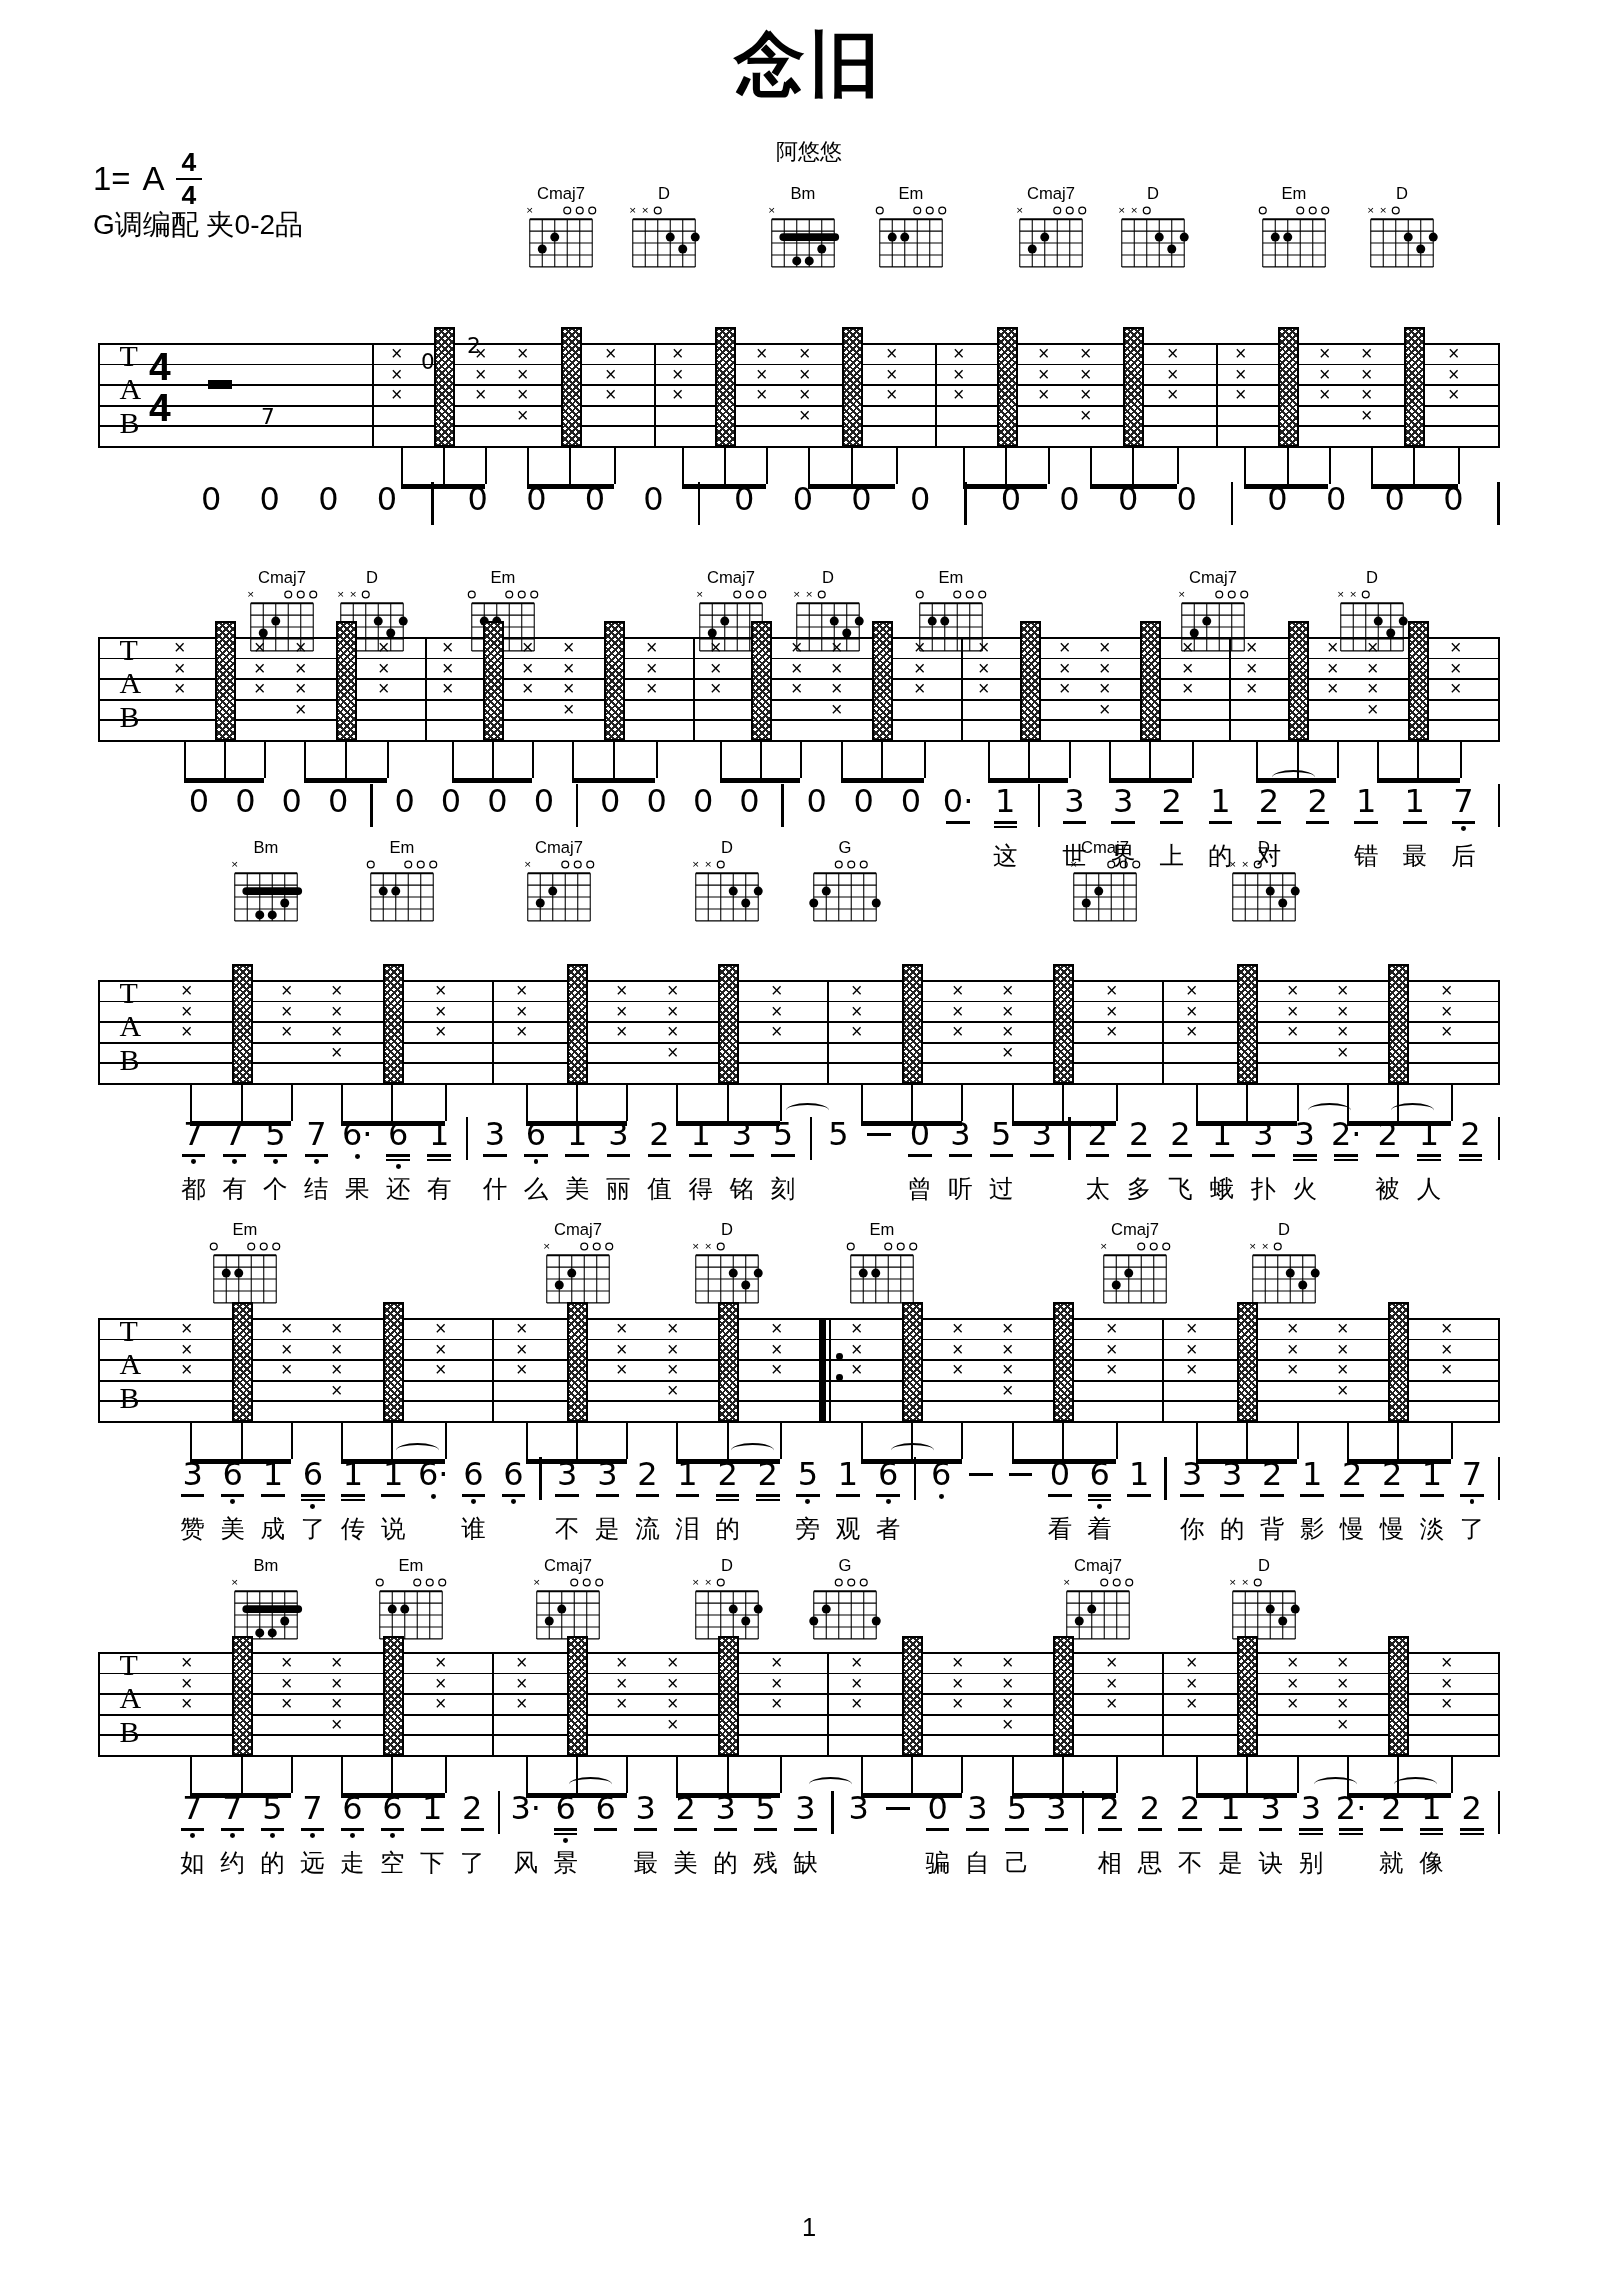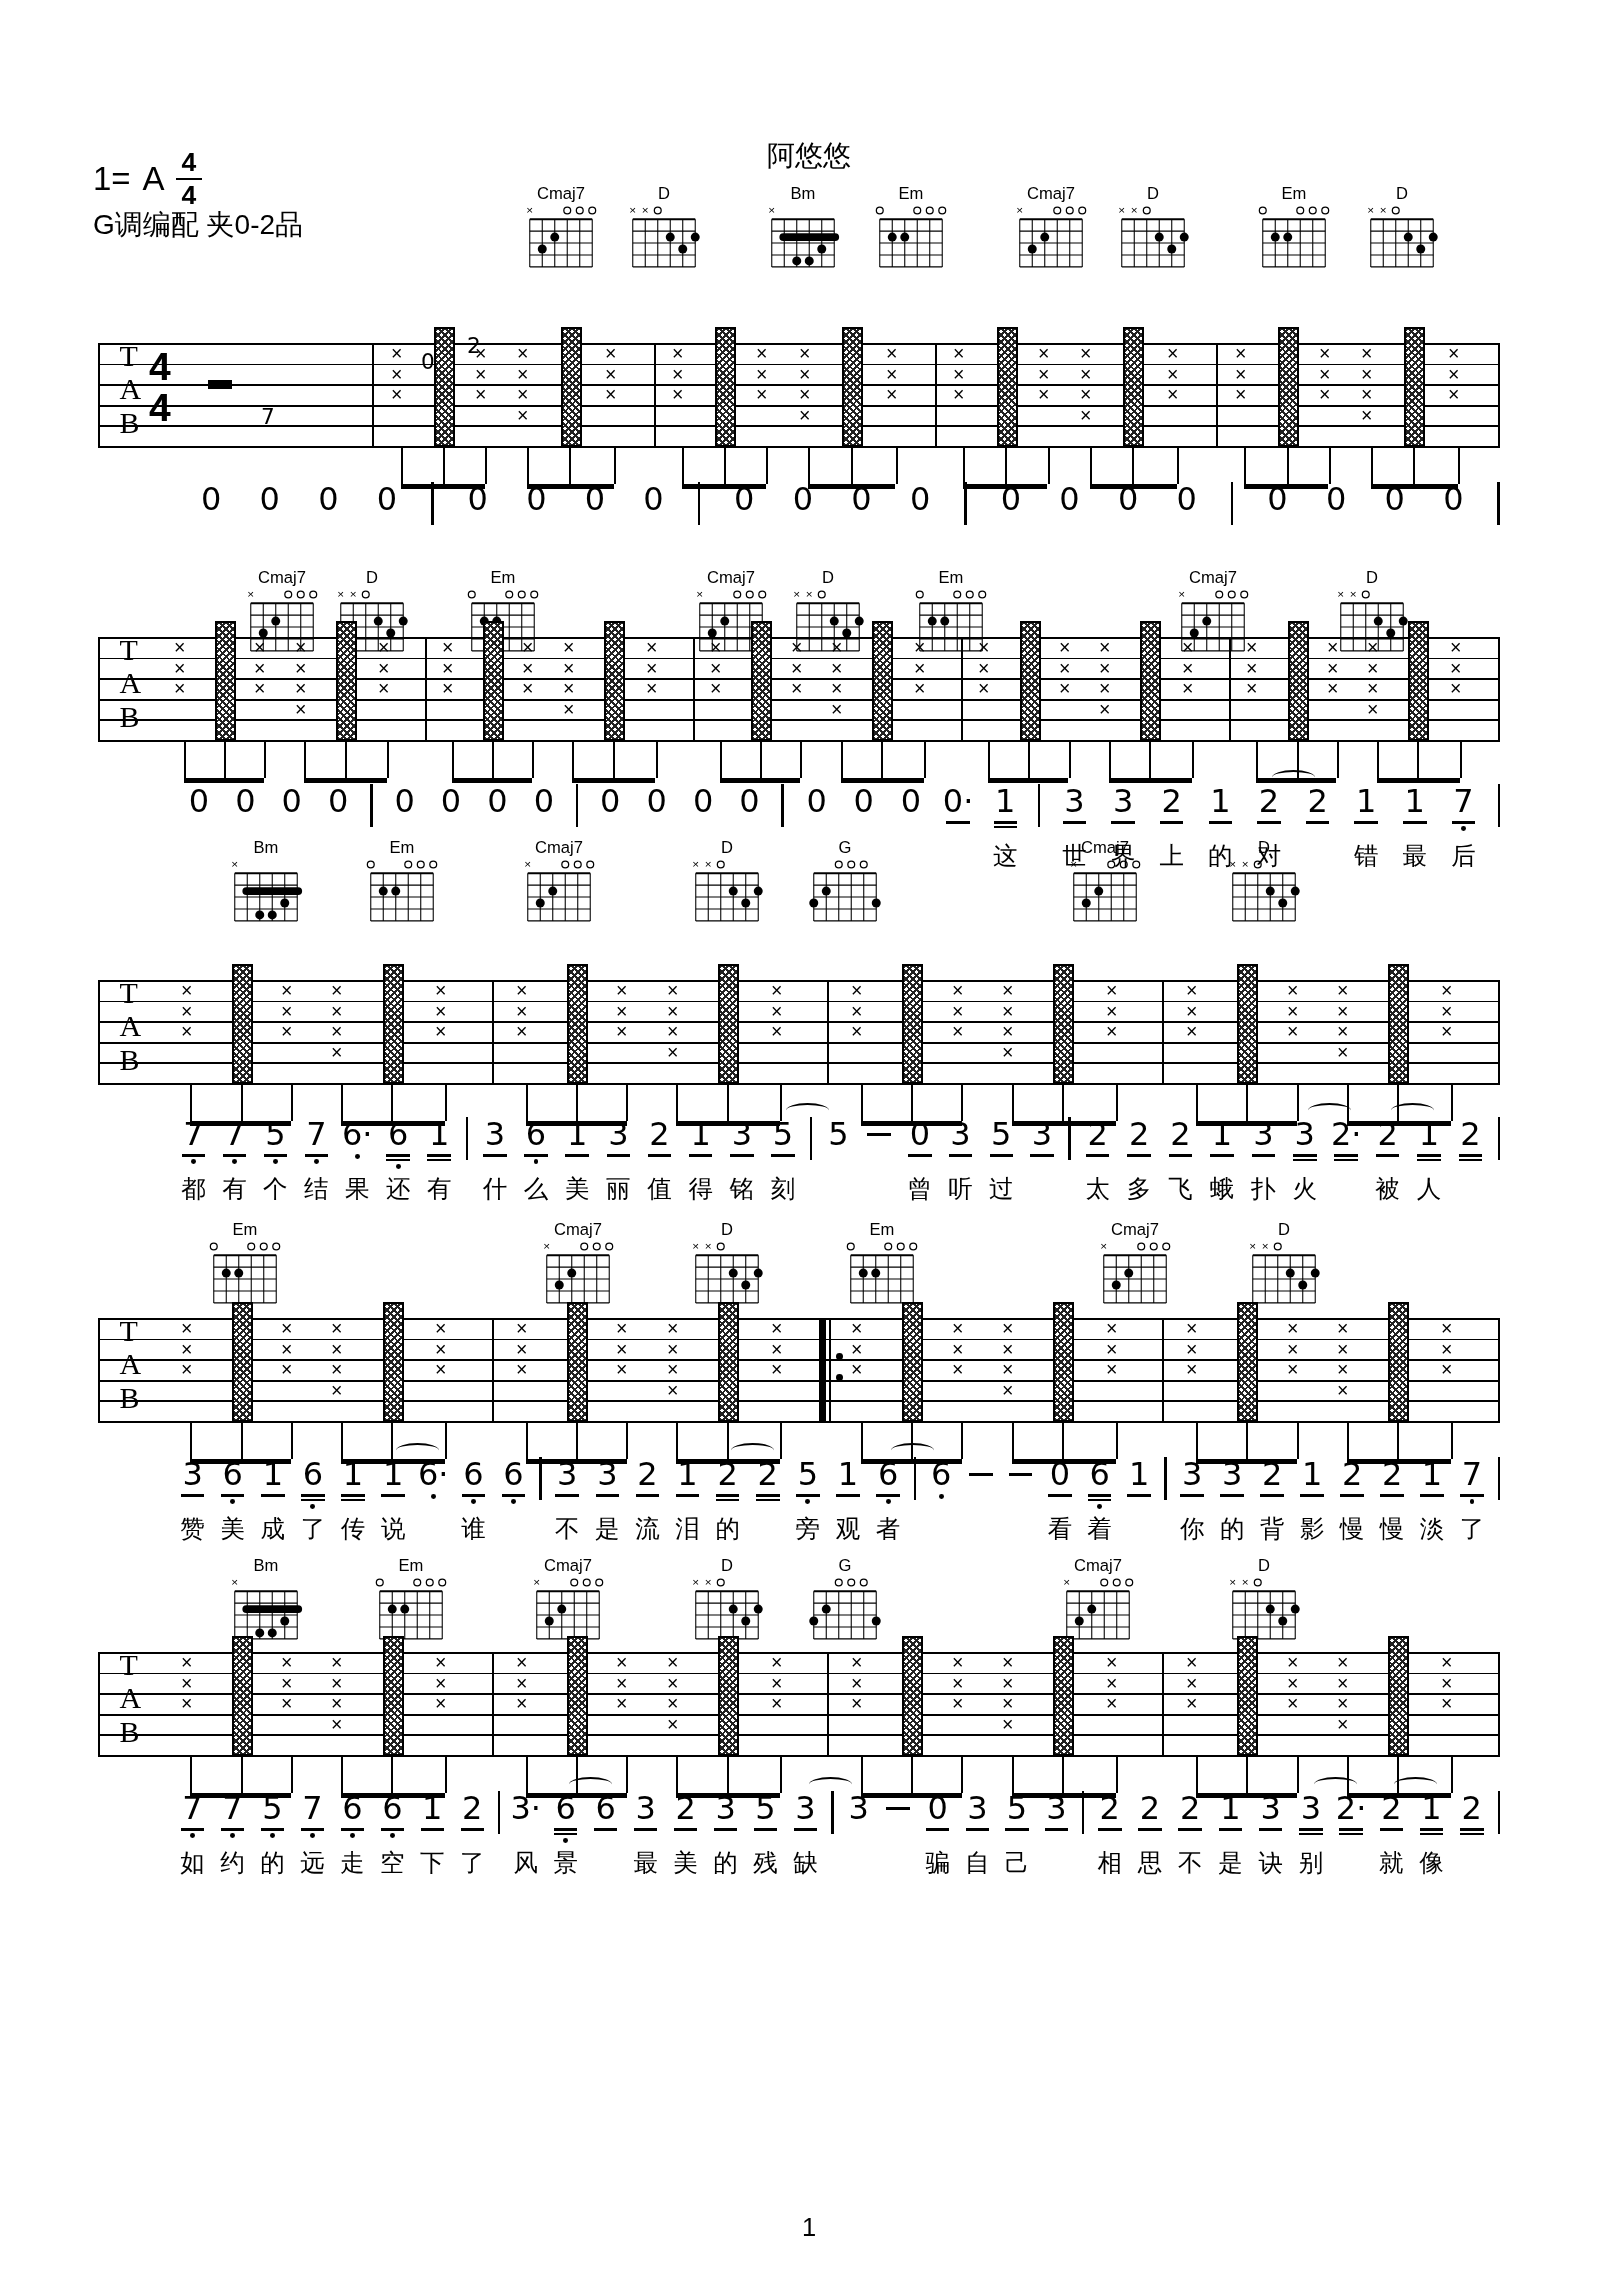--- a/index.html
+++ b/index.html
@@ -1,20 +1,20 @@
 <!DOCTYPE html>
 <html><head>
 <meta charset="utf-8">
 <style>
   html,body{margin:0;padding:0;background:#888;}
   .page{position:relative;width:1618px;height:2289px;background:#fff;color:#000;
         font-family:"Liberation Sans",sans-serif;overflow:hidden;margin:0 auto;}
   .title{position:absolute;top:17.6px;left:0;width:100%;text-align:center;
          font-size:71px;font-weight:900;letter-spacing:3.9px;}
-  .artist{position:absolute;top:137px;left:0;width:100%;text-align:center;font-size:28px;}
+  .artist{position:absolute;top:137px;left:0;width:100%;text-align:center;font-size:22px;}
   .keyline{position:absolute;top:149px;left:93px;font-size:33px;display:flex;align-items:center;gap:11.8px;}
   .frac{display:inline-flex;flex-direction:column;align-items:center;font-size:26.5px;font-weight:bold;line-height:1;}
   .frac .fbar{width:25.5px;height:2.5px;background:#000;margin:2px 0;}
   .tuning{position:absolute;top:206px;left:93px;font-size:28px;}
   .pageno{position:absolute;top:2213px;left:0;width:100%;text-align:center;font-size:25.5px;}
   #systems{position:absolute;left:0;top:0;width:100%;height:100%;}
   
   .chord{position:absolute;width:82px;height:90px;}
   
   .staff{position:absolute;left:98px;width:1402px;height:104px;}
@@ -45,20 +45,21 @@
   .dashn{width:23.5px;height:3.5px;background:#000;margin-top:15.7px;}
   .tie{position:absolute;top:-13.7px;left:17.6px;width:43px;height:12.7px;
        border-top:2.9px solid #000;border-radius:100% 100% 0 0;}
   .lyr{position:absolute;top:55px;left:50%;transform:translateX(-50%);
        font-size:24.5px;white-space:nowrap;}
 </style>
 </head>
 <body>
 
 <div class="page">
+  <div class="title">念旧</div>
   <div class="artist">阿悠悠</div>
   <div class="keyline">
     <span>1=</span>
     <span>A</span>
     <span class="frac">
       <span>4</span>
       <span class="fbar"></span>
       <span>4</span>
     </span>
   </div>

